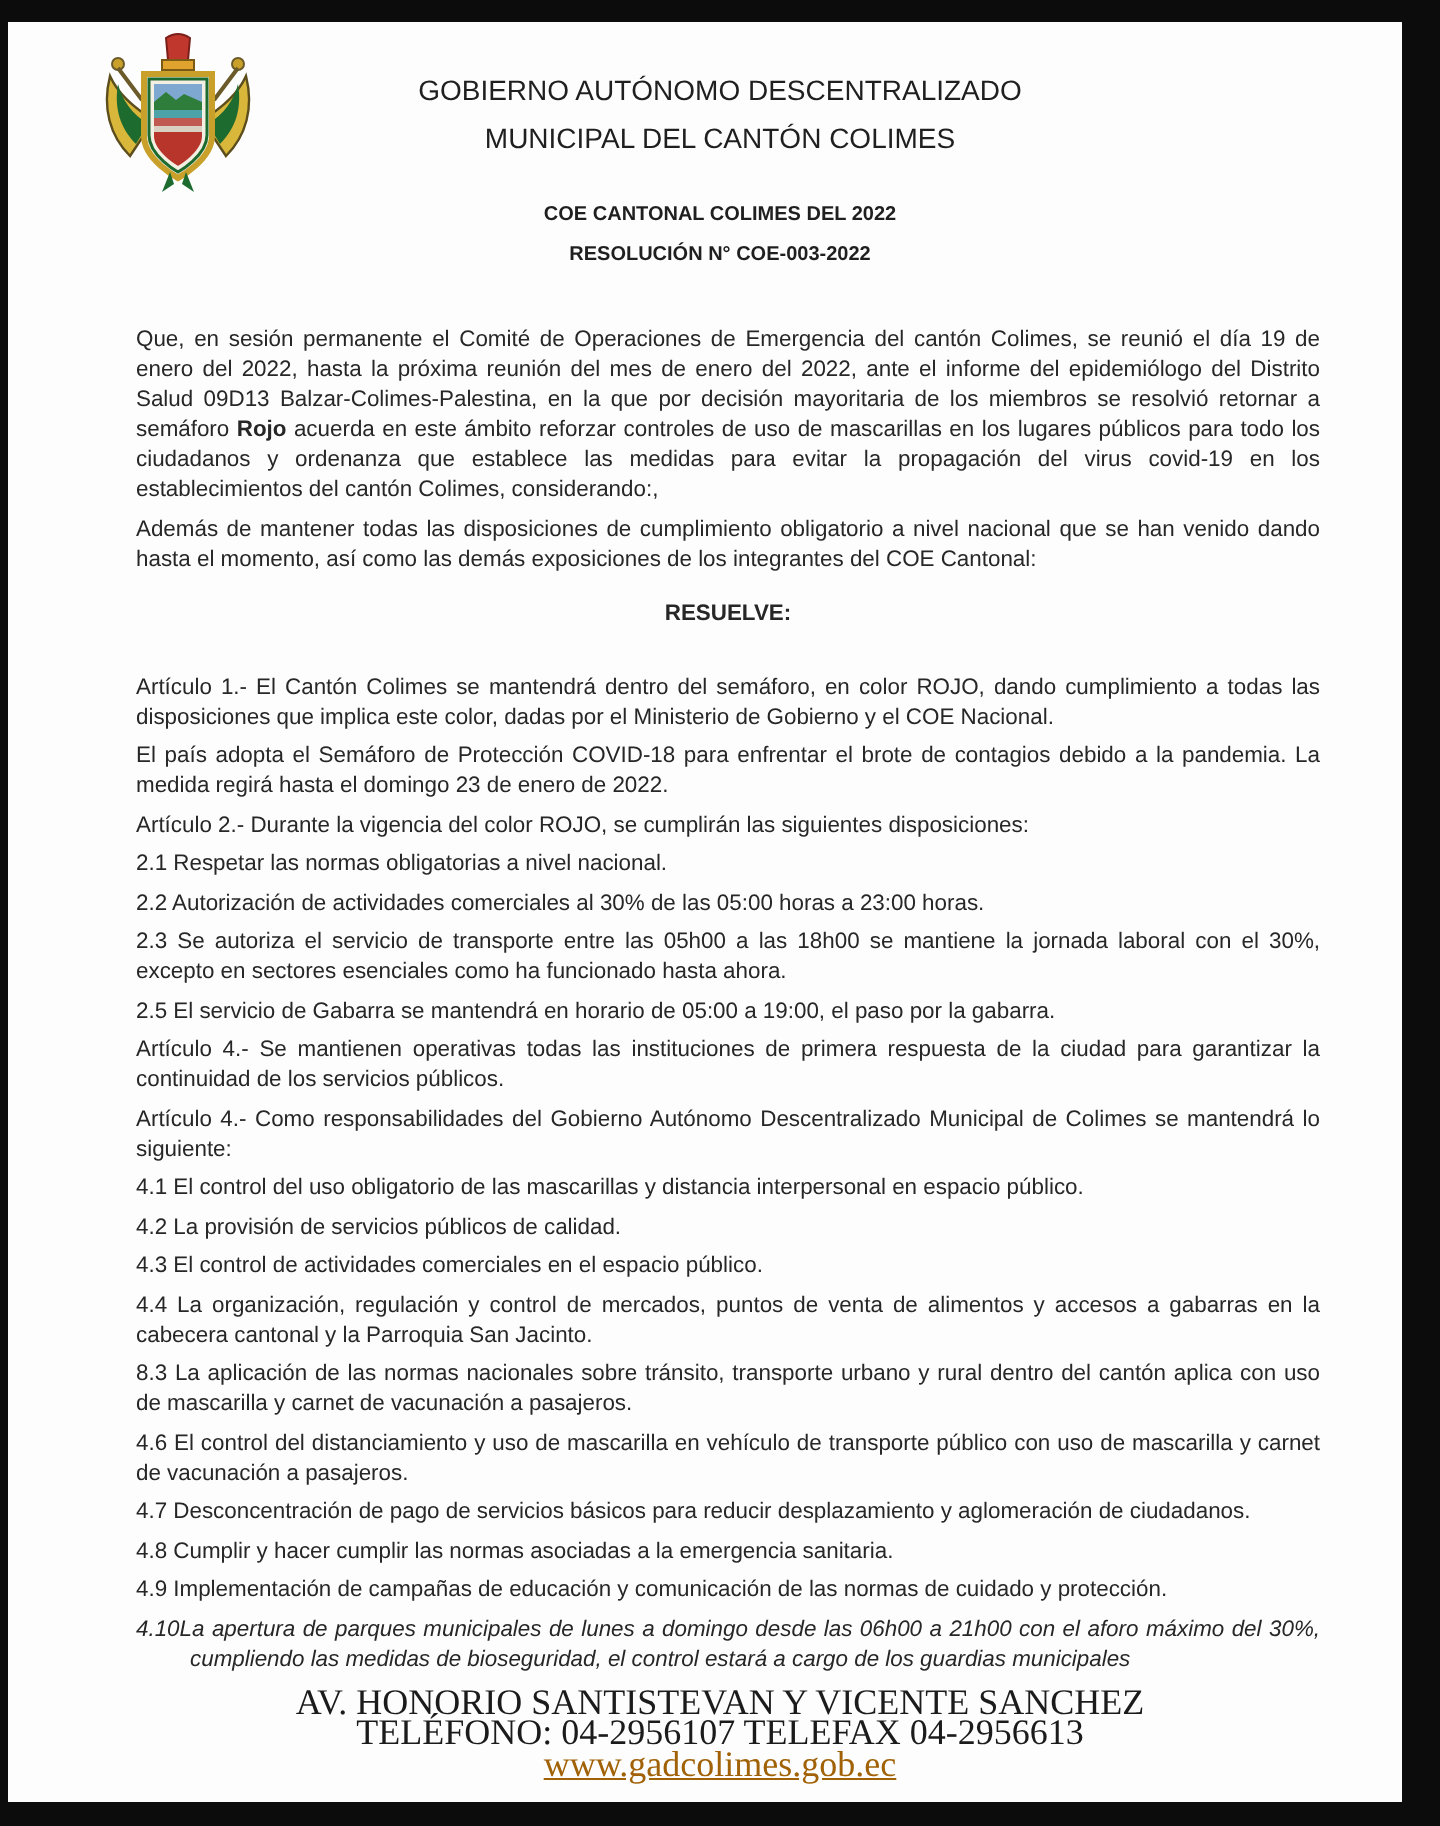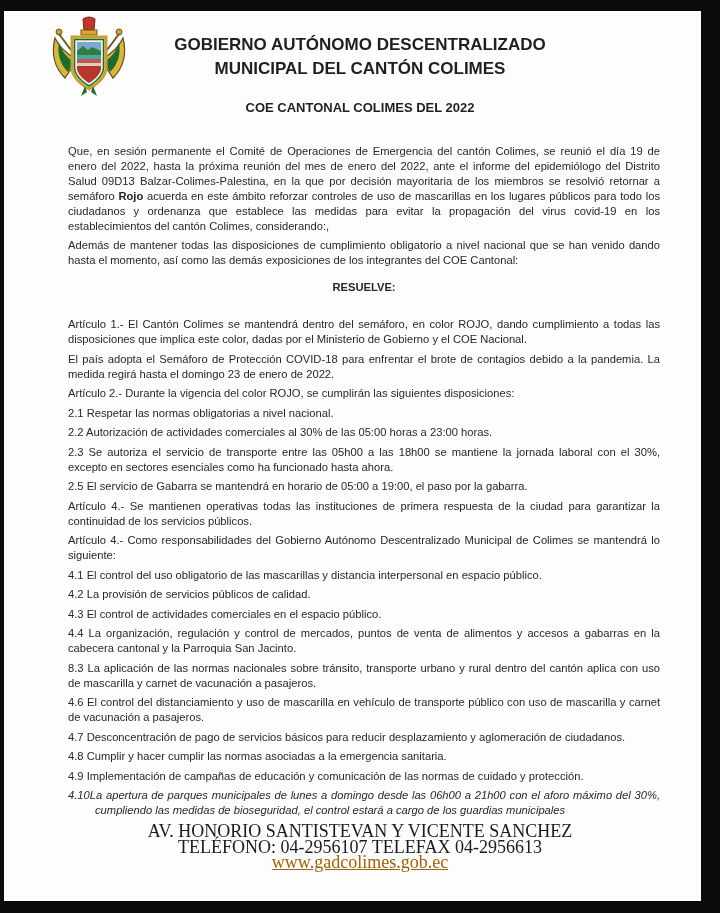--- a/index.html
+++ b/index.html
@@ -22,29 +22,29 @@
   .logo {
     position: absolute;
     left: 47px;
     top: 16px;
     width: 84px;
     height: 86px;
   }
 
   .header { padding-top: 33px; text-align: center; }
   .title {
-    font-weight: bold;
-    font-size: 17px;
+    font-weight: normal;
+    font-size: 14px;
     line-height: 24px;
     color: #1f1f1f;
   }
   .subtitle {
     margin-top: 17px;
     font-weight: bold;
-    font-size: 13px;
+    font-size: 10px;
     line-height: 19.5px;
     color: #1f1f1f;
   }
 
   .bodytext {
     margin: 26px 60px 0 68px;
     text-align: justify;
     font-size: 11.2px;
     line-height: 15px;
   }
@@ -112,20 +112,21 @@
     </svg>
   </div>
 
   <div class="header">
     <div class="title">
       <div>GOBIERNO AUTÓNOMO DESCENTRALIZADO</div>
       <div>MUNICIPAL DEL CANTÓN COLIMES</div>
     </div>
     <div class="subtitle">
       <div>COE CANTONAL COLIMES DEL 2022</div>
+      <div>RESOLUCIÓN N° COE-003-2022</div>
     </div>
   </div>
 
   <div class="bodytext">
     <p><span>Que, en sesión permanente el Comité de Operaciones de Emergencia del cantón Colimes, se reunió el día 19 de enero del 2022, hasta la próxima reunión del mes de enero del 2022, ante el informe del epidemiólogo del Distrito Salud 09D13 Balzar-Colimes-Palestina, en la que por decisión mayoritaria de los miembros se resolvió retornar a semáforo </span><b>Rojo</b><span> acuerda en este ámbito reforzar controles de uso de mascarillas en los lugares públicos para todo los ciudadanos y ordenanza que establece las medidas para evitar la propagación del virus covid-19 en los establecimientos del cantón Colimes, considerando:,</span></p>
     <p>Además de mantener todas las disposiciones de cumplimiento obligatorio a nivel nacional que se han venido dando hasta el momento, así como las demás exposiciones de los integrantes del COE Cantonal:</p>
     <p class="resuelve">RESUELVE:</p>
     <p>Artículo 1.- El Cantón Colimes se mantendrá dentro del semáforo, en color ROJO, dando cumplimiento a todas las disposiciones que implica este color, dadas por el Ministerio de Gobierno y el COE Nacional.</p>
     <p>El país adopta el Semáforo de Protección COVID-18 para enfrentar el brote de contagios debido a la pandemia. La medida regirá hasta el domingo 23 de enero de 2022.</p>
     <p>Artículo 2.- Durante la vigencia del color ROJO, se cumplirán las siguientes disposiciones:</p>

